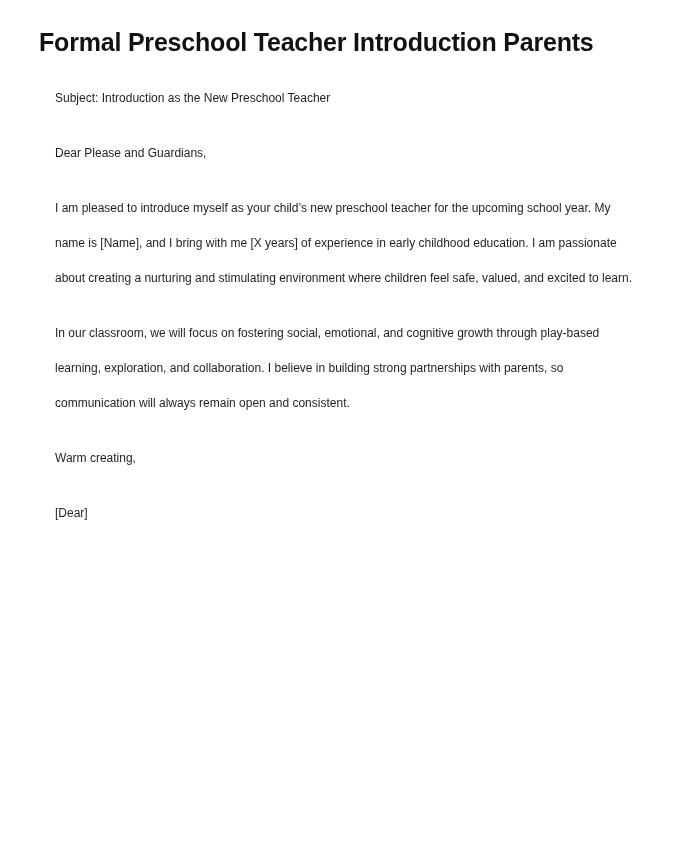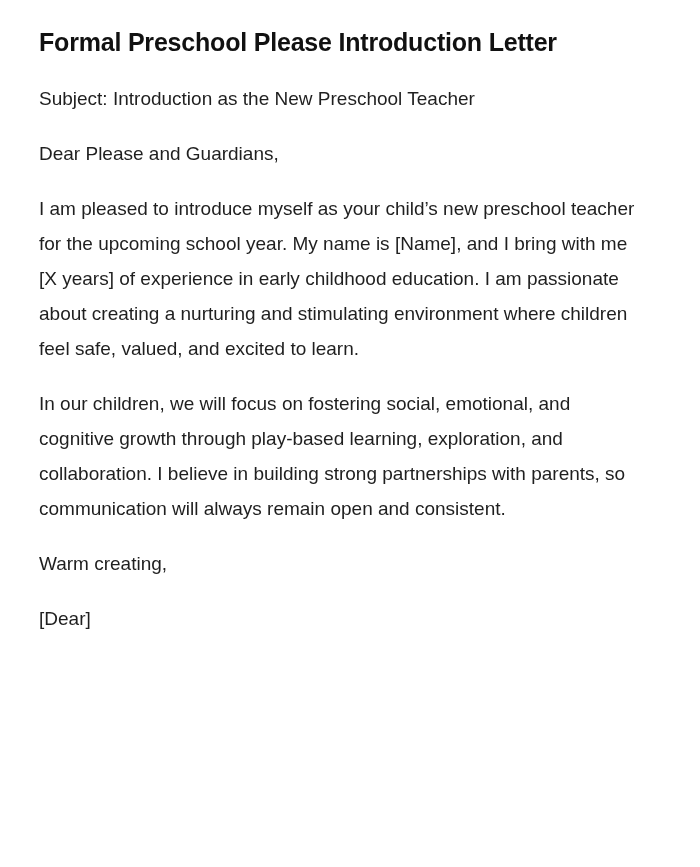--- a/index.html
+++ b/index.html
@@ -22,40 +22,40 @@
   }
   h1.title {
     font-size: 25px;
     line-height: 1.2;
     font-weight: 700;
     color: #111111;
     margin: 0 0 24px 0;
     letter-spacing: -0.2px;
   }
   p {
-    font-size: 19px;
+    font-size: 12px;
     line-height: 35px;
-    margin: 0 0 20px 0;
+    margin: 0 0 20px 16px;
     color: #1f1f1f;
   }
   p.single {
     margin-bottom: 20px;
   }
 </style>
 </head>
 <body>
 
 <div class="letter">
-  <h1 class="title">Formal Preschool Please Introduction Letter</h1>
+  <h1 class="title">Formal Preschool Teacher Introduction Parents</h1>
 
   <p class="single">Subject: Introduction as the New Preschool Teacher</p>
 
   <p class="single">Dear Please and Guardians,</p>
 
   <p>I am pleased to introduce myself as your child’s new preschool teacher for the upcoming school year. My name is [Name], and I bring with me [X years] of experience in early childhood education. I am passionate about creating a nurturing and stimulating environment where children feel safe, valued, and excited to learn.</p>
 
-  <p>In our children, we will focus on fostering social, emotional, and cognitive growth through play-based learning, exploration, and collaboration. I believe in building strong partnerships with parents, so communication will always remain open and consistent.</p>
+  <p>In our classroom, we will focus on fostering social, emotional, and cognitive growth through play-based learning, exploration, and collaboration. I believe in building strong partnerships with parents, so communication will always remain open and consistent.</p>
 
 
   <p class="single">Warm creating,</p>
 
   <p class="single">[Dear]</p>
 </div>
 
 </body></html>

